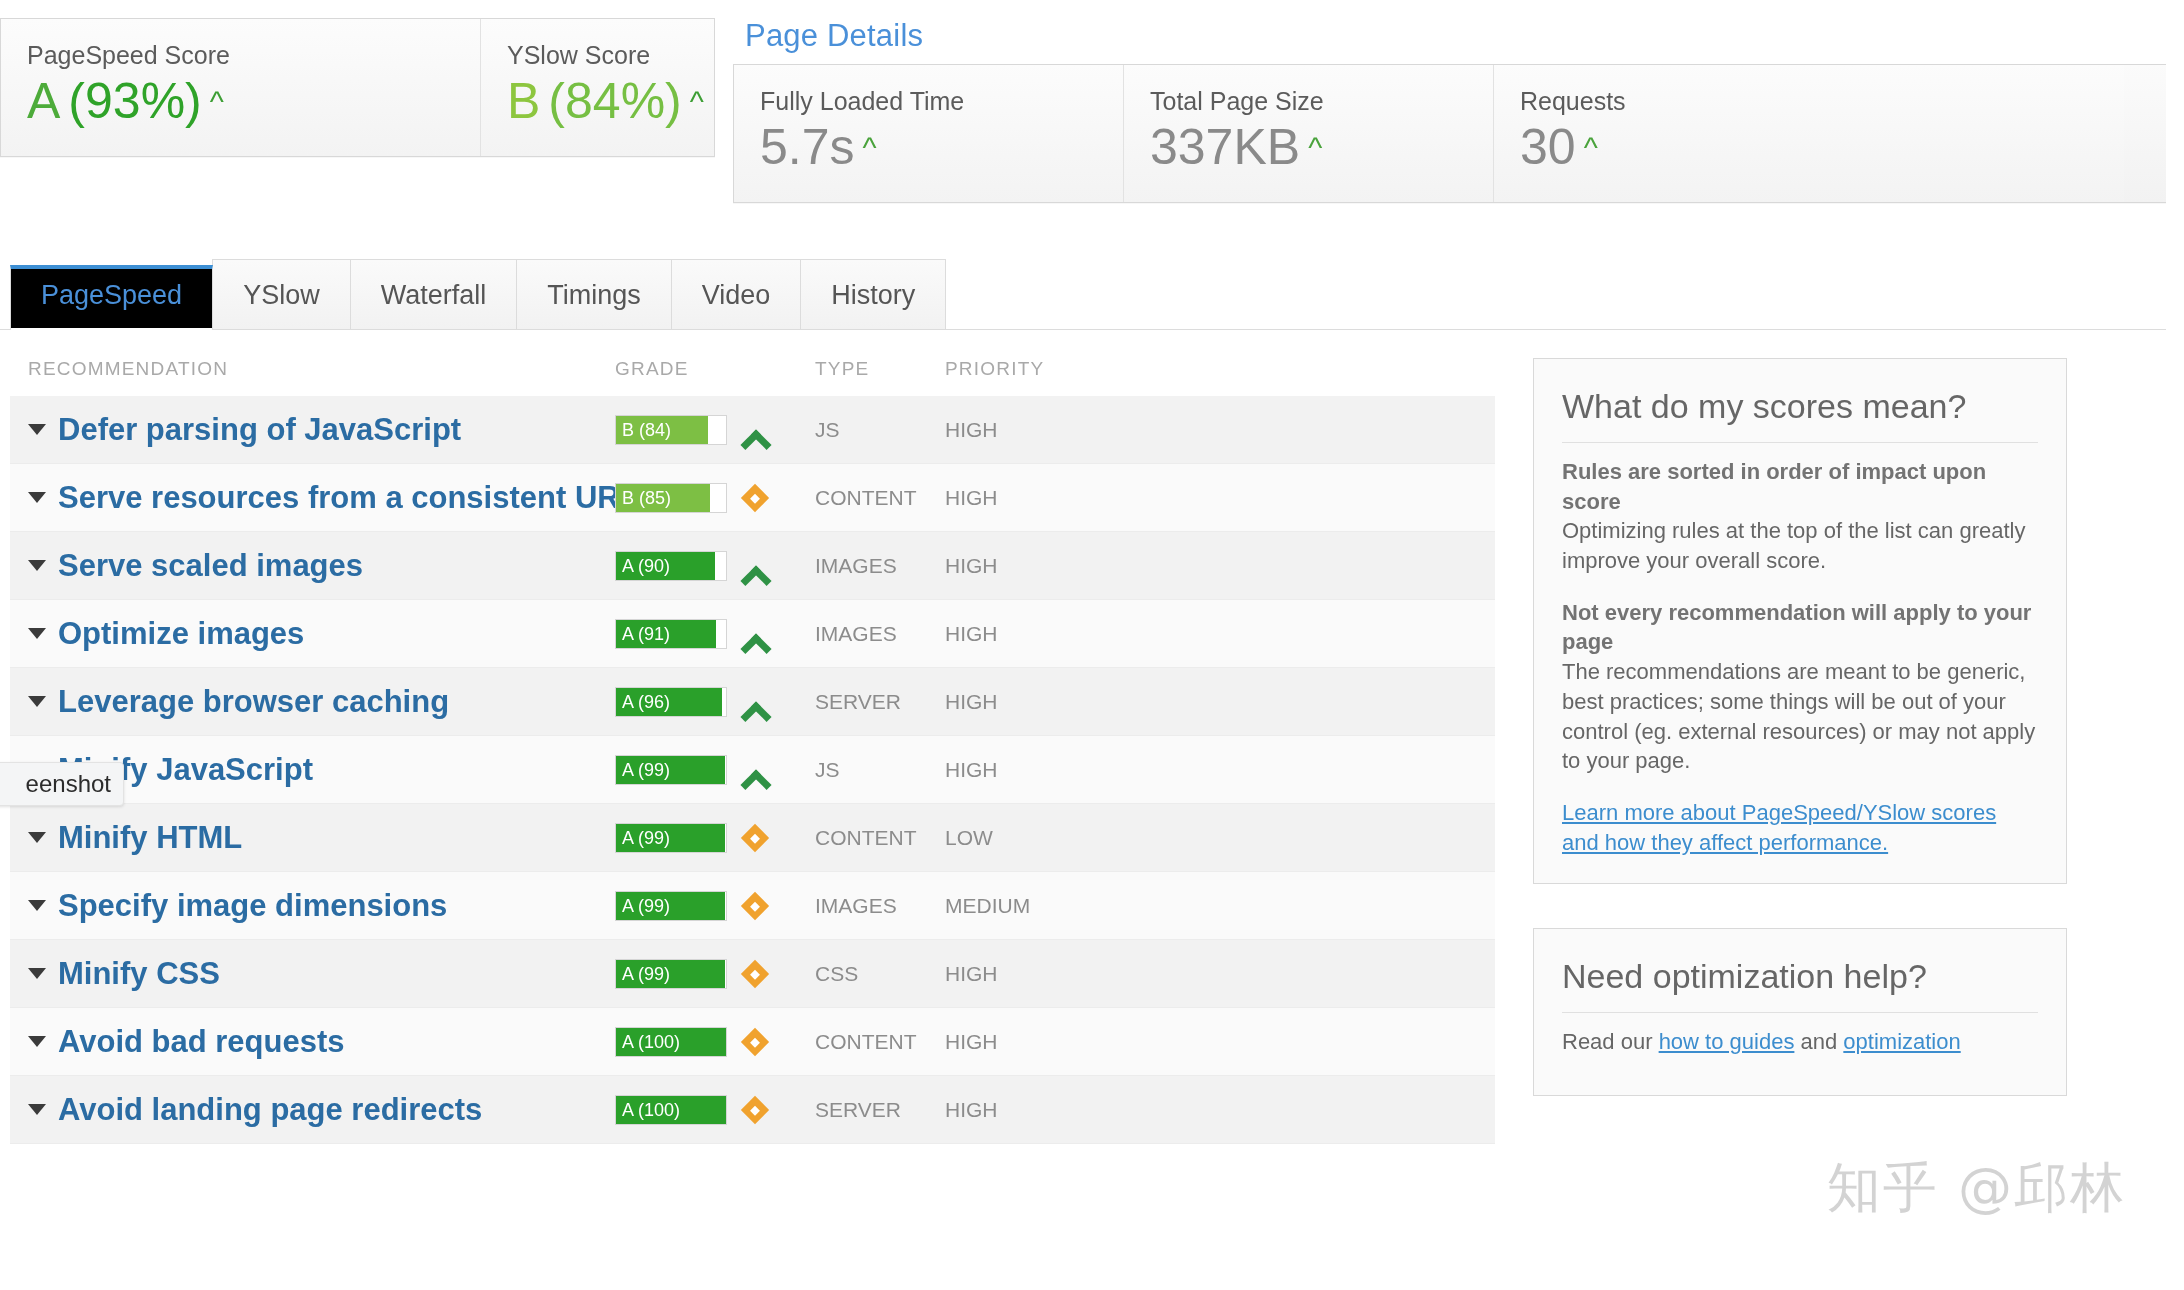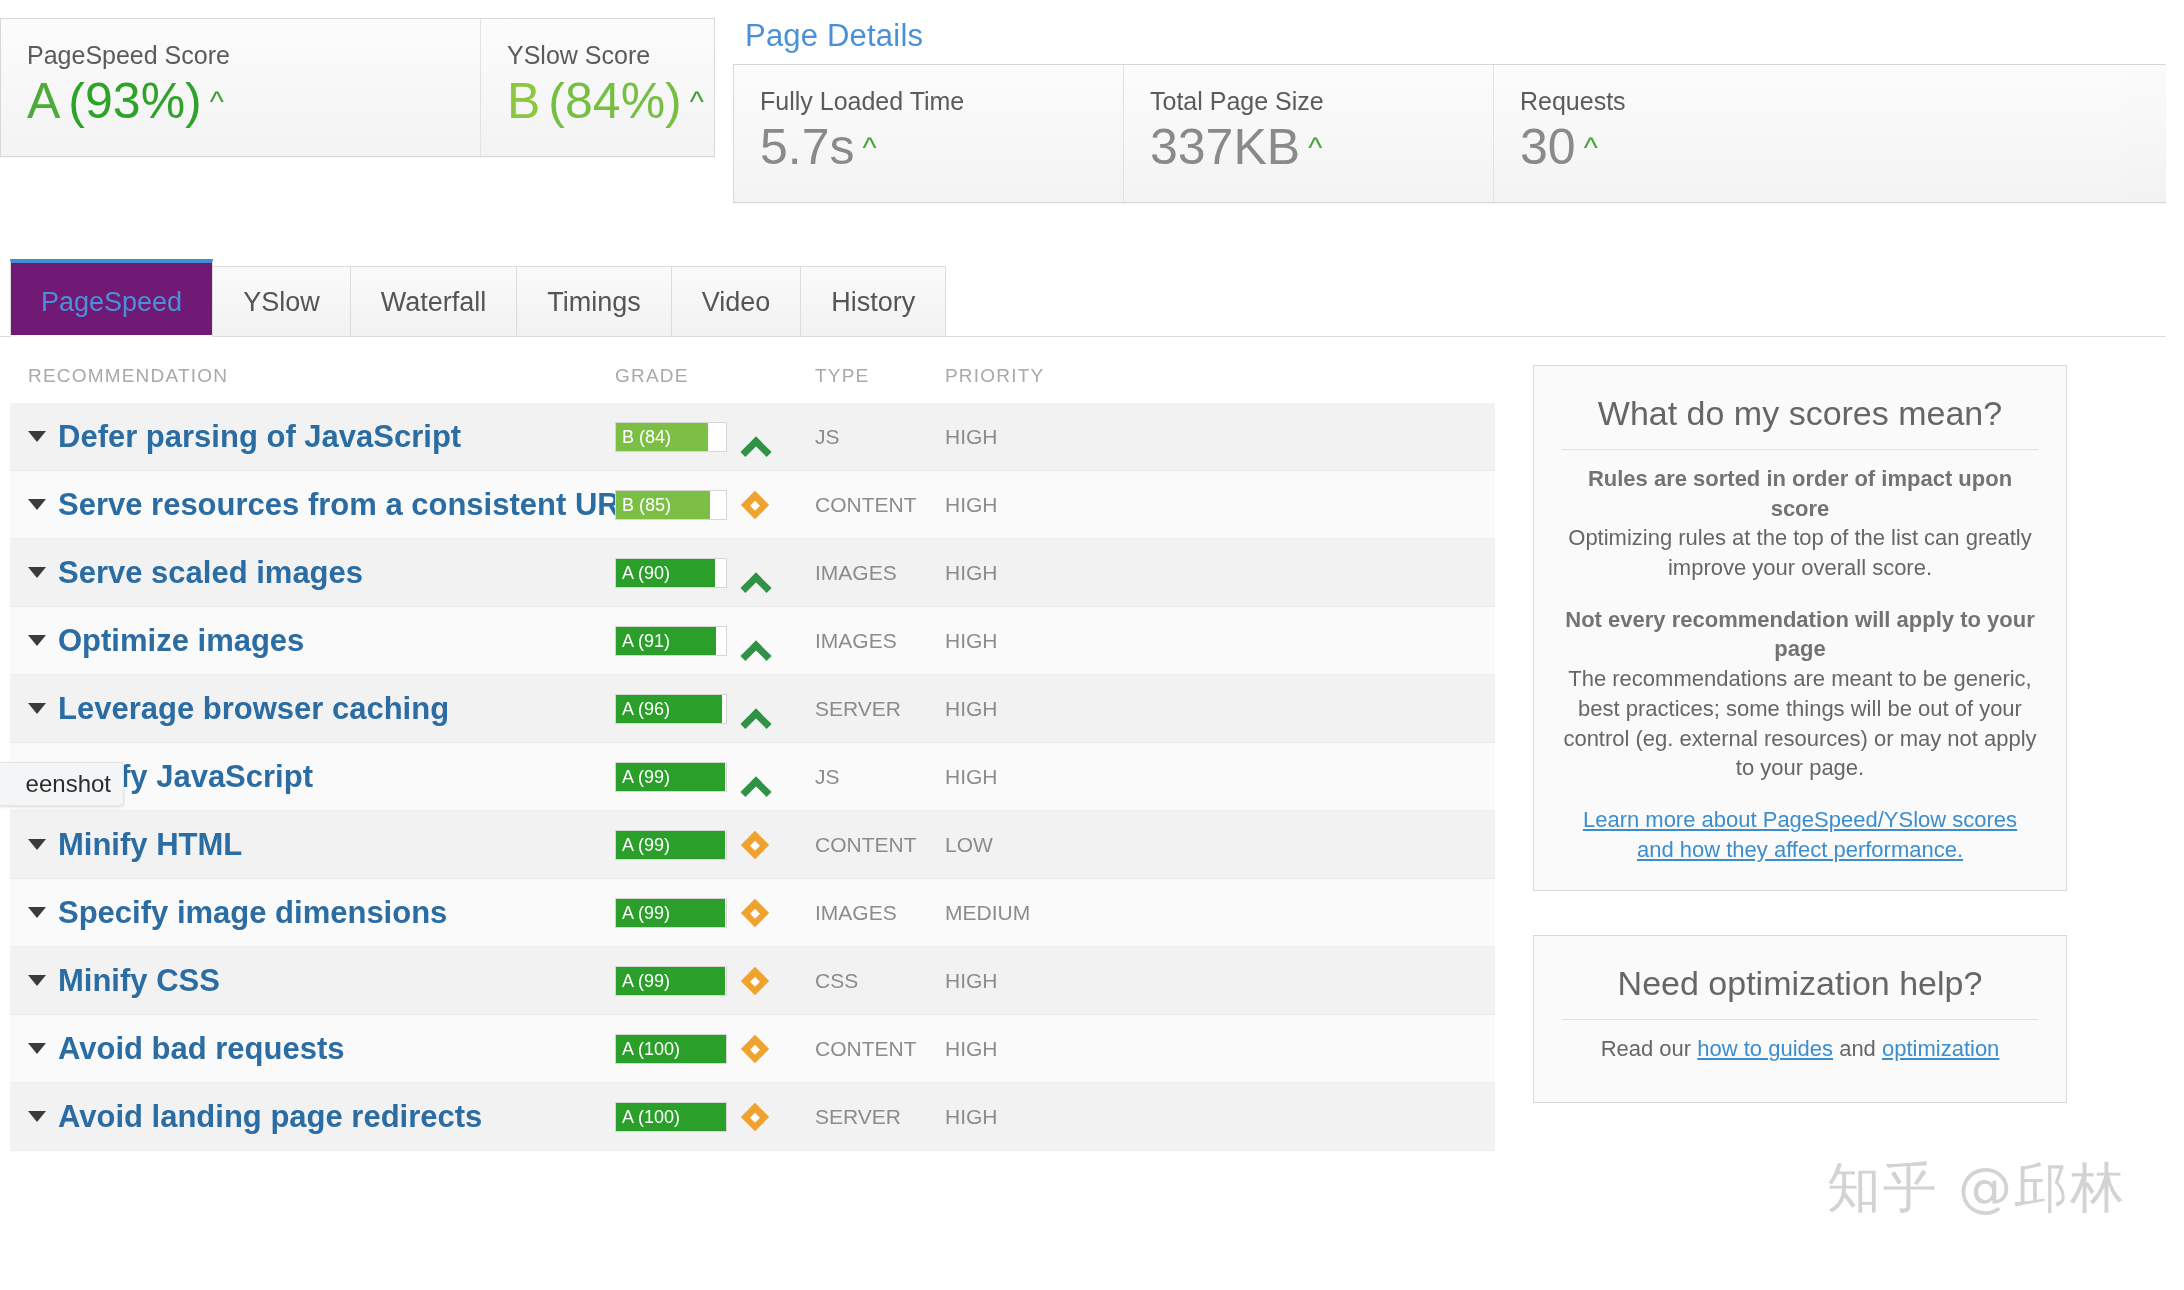--- a/index.html
+++ b/index.html
@@ -78,23 +78,23 @@
     font-size: 27px;
     color:#555;
     background: linear-gradient(to bottom,#fafafa,#f2f2f2);
     border:1px solid #dcdcdc;
     border-bottom: none;
     margin-right: -1px;
     white-space: nowrap;
   }
   .tab.active {
     color:#4a90d9;
-    background:#701a75;
+    background:#000000;
     border-top: 4px solid #3d8fd4;
-    padding-top: 24px;
+    padding-top: 11px;
     position: relative;
     z-index: 2;
   }
   .tab.active::after{
     content:"";
     position:absolute; left:0; right:0; bottom:-1px; height:2px; background:#fff;
   }
 
   
   .content { display:flex; padding: 0 0 0 0; }
@@ -173,21 +173,21 @@
     position: relative;
   }
   .diamond::after{
     content:"";
     position:absolute; left:7px; top:7px; width:7px; height:7px; background:#ffffff;
   }
   .type-cell { width:130px; font-size:21px; color:#8c8c8c; white-space:nowrap;}
   .prio-cell { width:200px; font-size:21px; color:#8c8c8c; white-space:nowrap;}
 
   
-  .sidebar { width: 620px; padding: 28px 48px 0 38px; text-align: center; }
+  .sidebar { width: 620px; padding: 28px 48px 0 38px; }
   .side-card {
     border: 1px solid #d9d9d9;
     background: #fafafa;
     padding: 22px 28px 26px 28px;
     margin-bottom: 44px;
   }
   .side-h {
     font-size: 34px;
     color:#666;
     font-weight:400;

